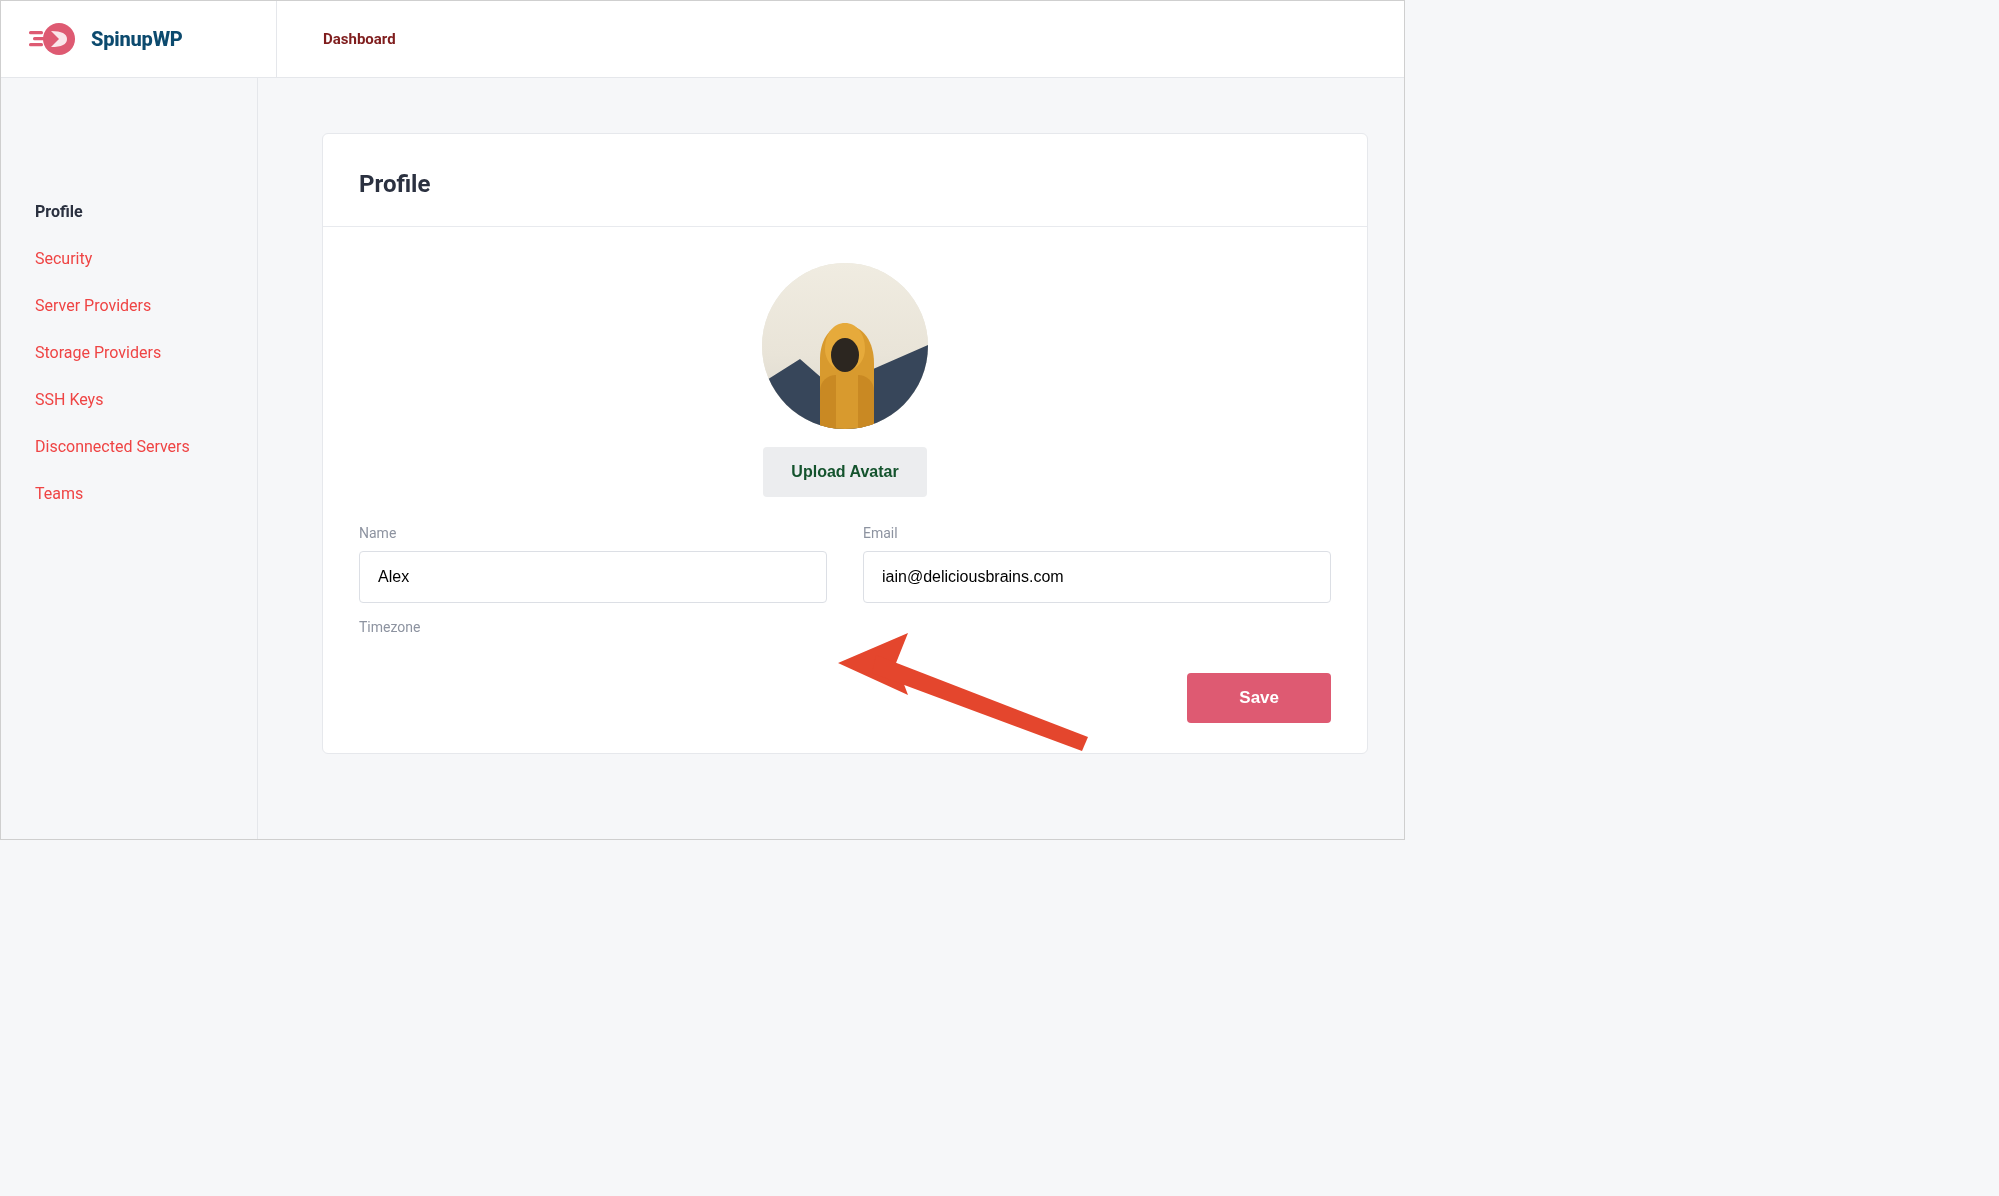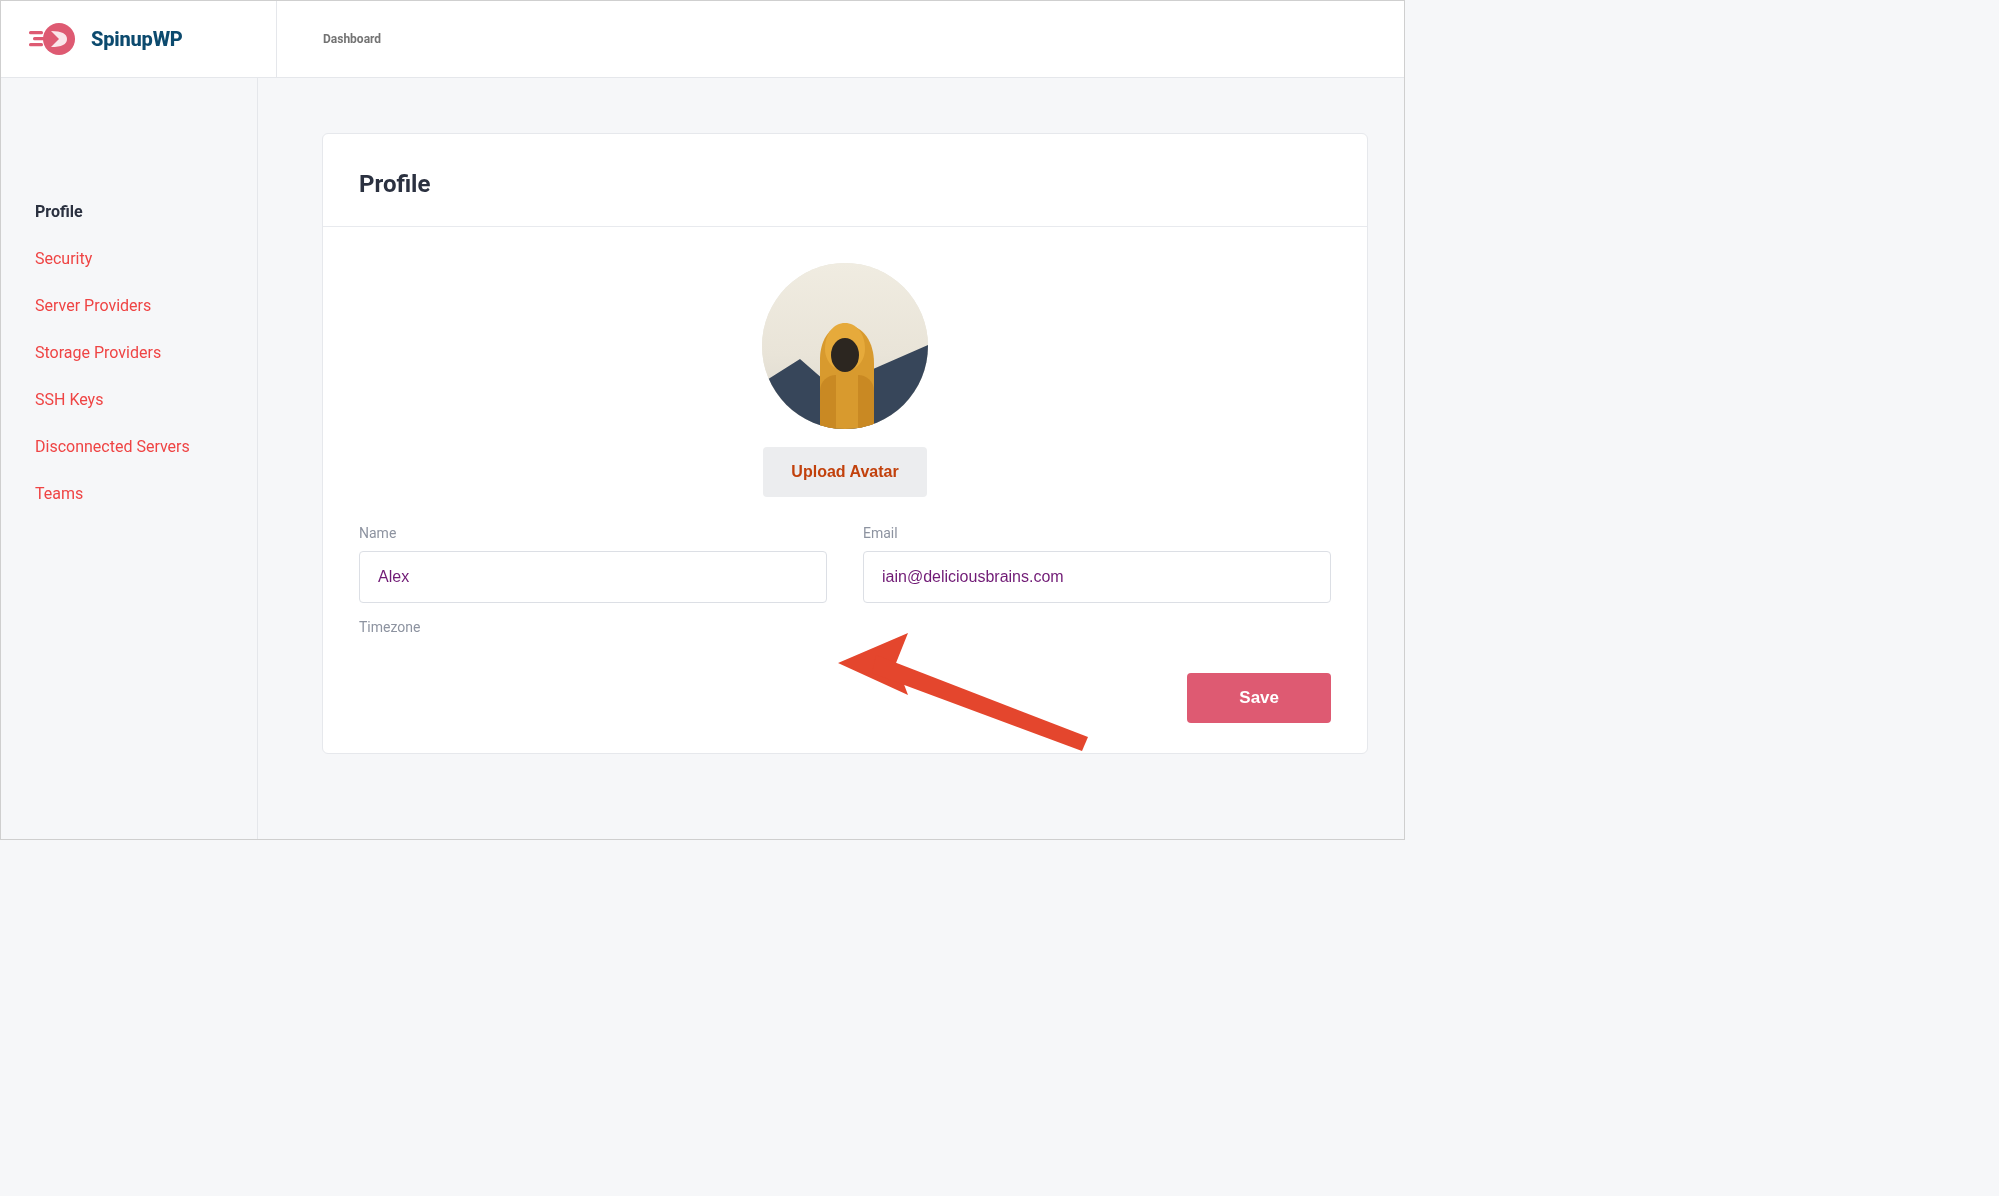--- a/index.html
+++ b/index.html
@@ -35,22 +35,22 @@
   }
   .logo-text {
     font-weight: 800;
     font-size: 20px;
     color: #0c4a6e;
     letter-spacing: -0.2px;
   }
   .crumb {
     padding-left: 46px;
     font-weight: 700;
-    font-size: 12px;
-    color: #737373;
+    font-size: 15px;
+    color: #7f1d1d;
   }
   .shell {
     display: flex;
     height: calc(100% - 77px);
   }
   .sidebar {
     width: 276px;
     background: #f6f7f9;
     border-right: 1px solid #e5e7eb;
     padding-top: 110px;
@@ -99,21 +99,21 @@
     height: 166px;
     border-radius: 50%;
     overflow: hidden;
     margin-bottom: 18px;
     background: #e8e6dc;
     position: relative;
   }
   .upload-btn {
     background: #ecedef;
     border: none;
-    color: #c2410c;
+    color: #14532d;
     font-size: 16px;
     font-weight: 700;
     padding: 16px 28px;
     border-radius: 4px;
     cursor: pointer;
   }
   .form-row {
     display: flex;
     gap: 36px;
     margin-bottom: 16px;
@@ -128,21 +128,21 @@
     font-size: 14px;
     color: #8d93a0;
     margin-bottom: 10px;
   }
   .input, .select {
     height: 52px;
     border: 1px solid #dcdfe5;
     border-radius: 4px;
     padding: 0 18px;
     font-size: 16px;
-    color: #701a75;
+    color: #000000;
     background: #fff;
     display: flex;
     align-items: center;
   }
   .input { outline: none; }
   .select {
     position: relative;
     cursor: pointer;
     justify-content: space-between;
   }

